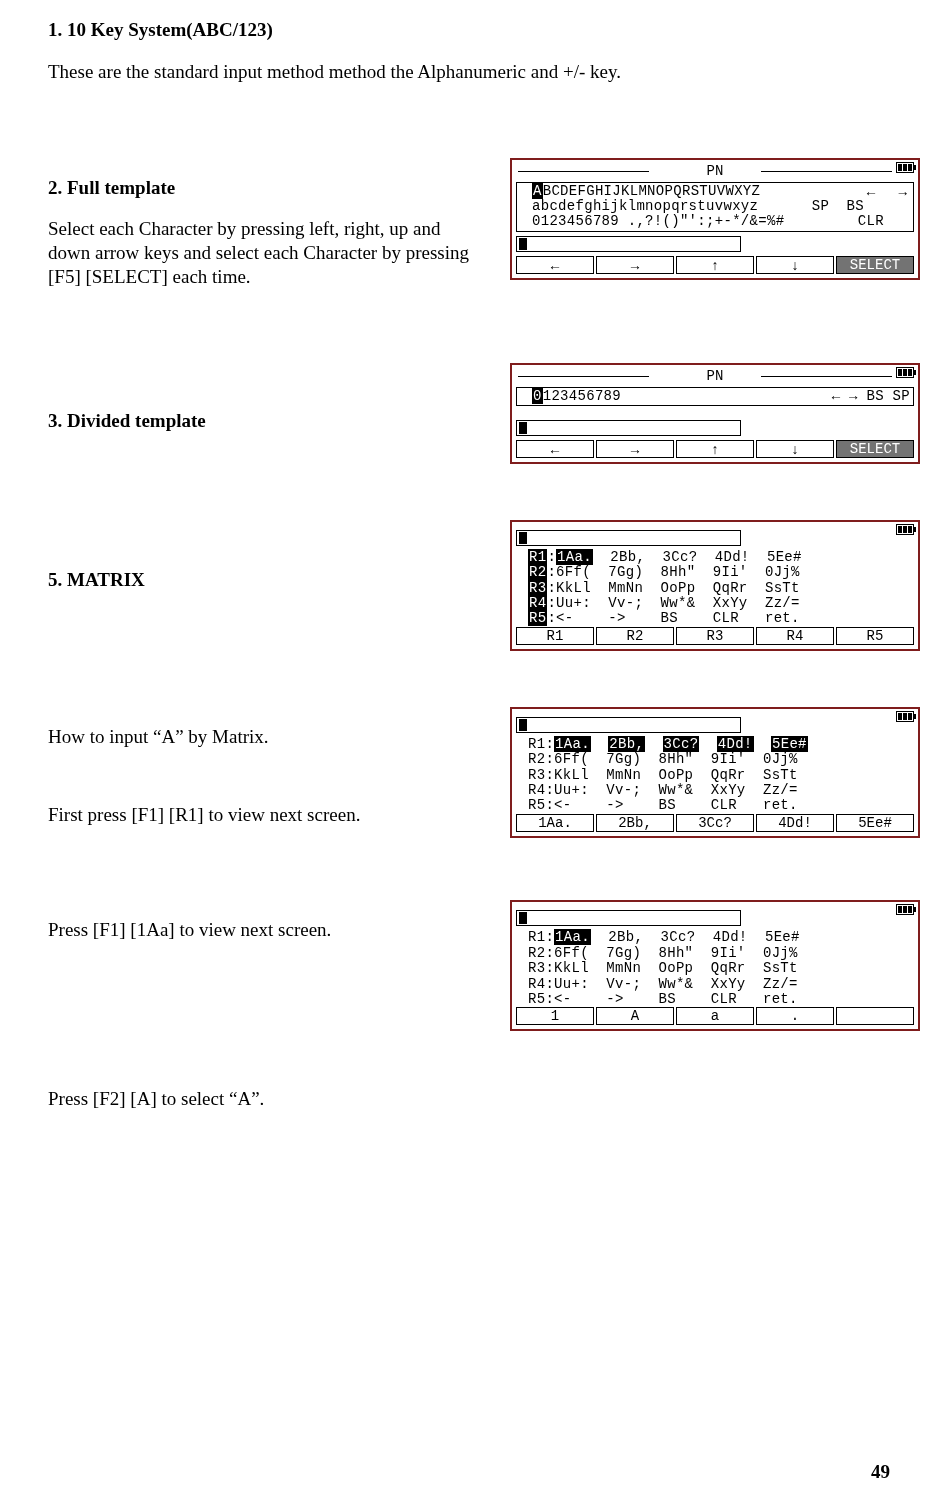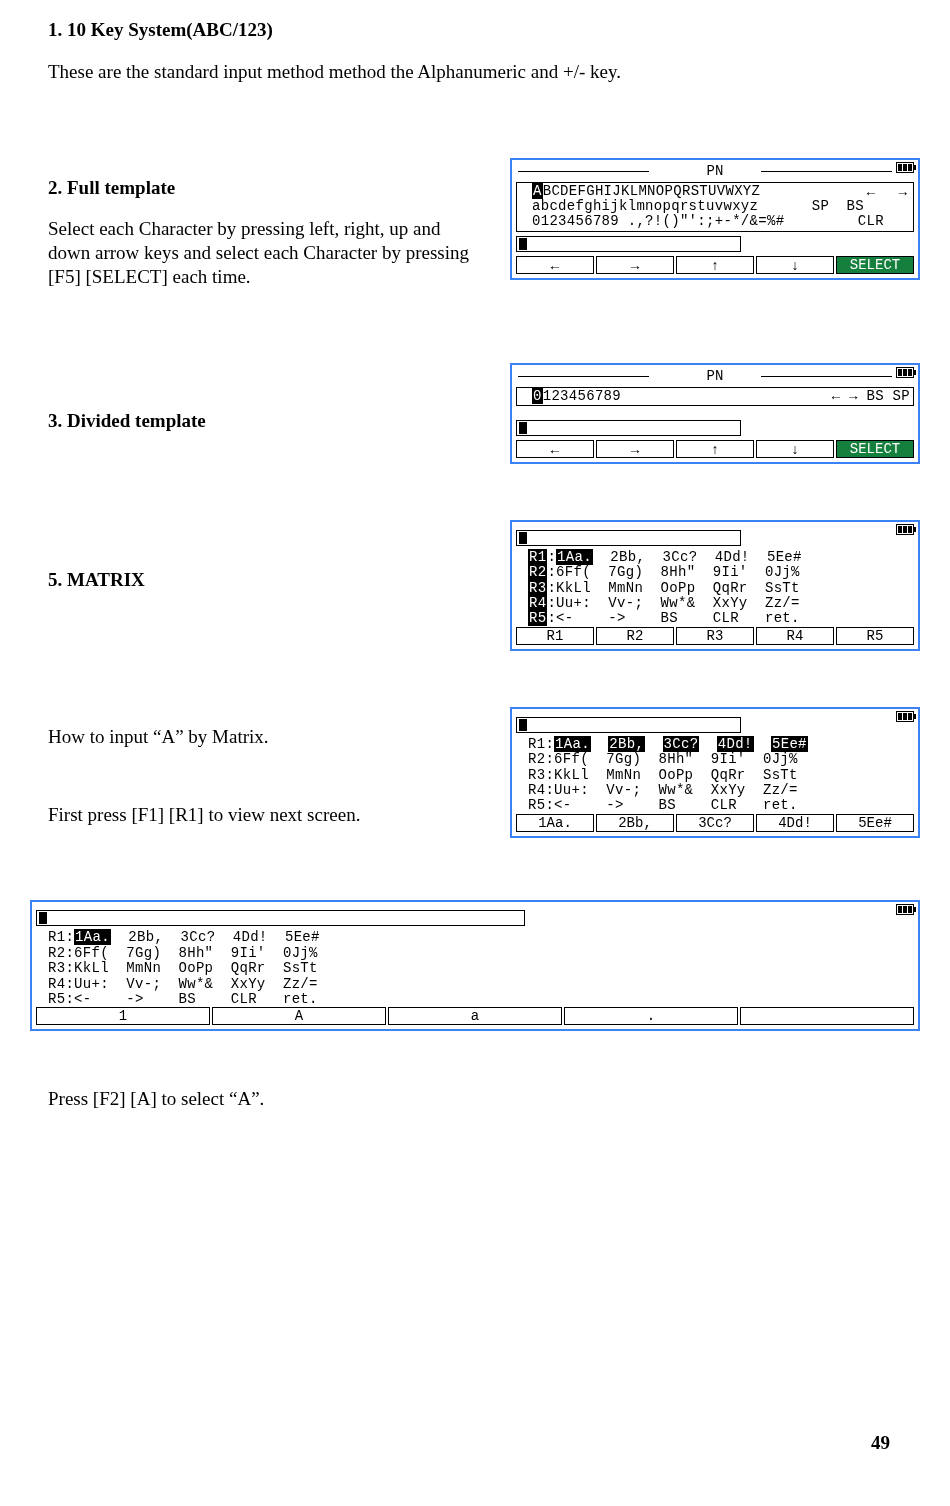--- a/index.html
+++ b/index.html
@@ -12,21 +12,21 @@
     box-sizing: border-box;
     color: #000;
     background: #fff;
   }
   .section-title { font-weight: bold; }
   .para { margin: 18px; }
   .row { display: flex; align-items: flex-start; }
   .left-col { flex: 0 0 470px; padding-right: 10px; }
   .right-col { flex: 1; }
   .lcd {
-    border: 2px solid #3b82f6;
+    border: 2px solid #7f1d1d;
     background: #fff;
     font-family: "Courier New", monospace;
     font-size: 14px;
     line-height: 1.1;
     padding: 4px 4px 4px 4px;
     position: relative;
     box-sizing: border-box;
   }
   .lcd-row { white-space: pre; margin-left: 12px; }
   .pn-hdr {
@@ -83,27 +83,27 @@
   }
   .softkey {
     flex:1;
     border:1px solid #000;
     text-align:center;
     font-size:14px;
     line-height:14px;
     padding:1px 0;
     font-family: "Courier New", monospace;
   }
-  .softkey.inv { background:#15803d;color:#fff; }
+  .softkey.inv { background:#737373;color:#fff; }
   .inv-span { background:#000;color:#fff; padding:0 1px;}
   .arrow { font-family: Arial, sans-serif; font-weight:bold; }
   .page-num {
     position: fixed;
     right: 60px;
-    bottom: 51px;
+    bottom: 22px;
     font-weight: bold;
     font-size: 19px;
     margin-left: 40px;
   }
   .gap-xl { height: 56px; }
   .gap-l  { height: 38px; }
   .lcd .mono { letter-spacing: 0.3px; }
 </style>
 </head>
 <body>
@@ -251,20 +251,23 @@
           <div class="softkey">4Dd!</div>
           <div class="softkey">5Ee#</div>
         </div>
     </div>
   </div>
 </div>
 
 <div class="gap-xl"></div>
 
 <div class="row">
+  <div class="left-col">
+    <p class="para">Press [F1] [1Aa] to view next screen.</p>
+  </div>
   <div class="right-col">
     <div class="lcd">
       <div class="battery">
           <div class="bars">
             <span></span>
             <span></span>
             <span></span>
           </div>
         </div>
       <div class="input-line inner-box" style="width:55%">

